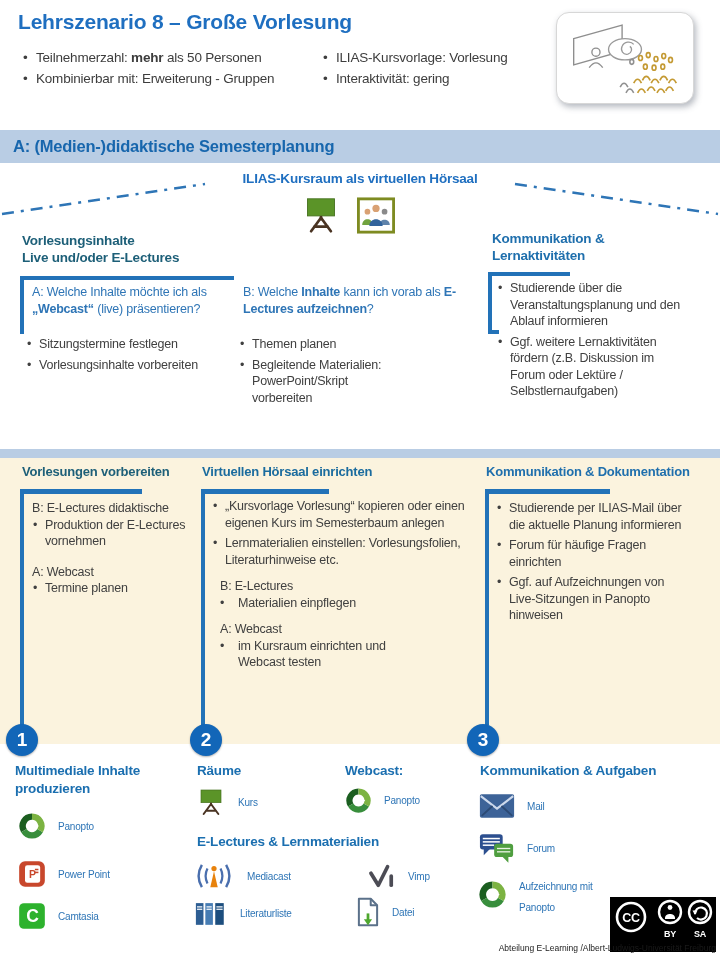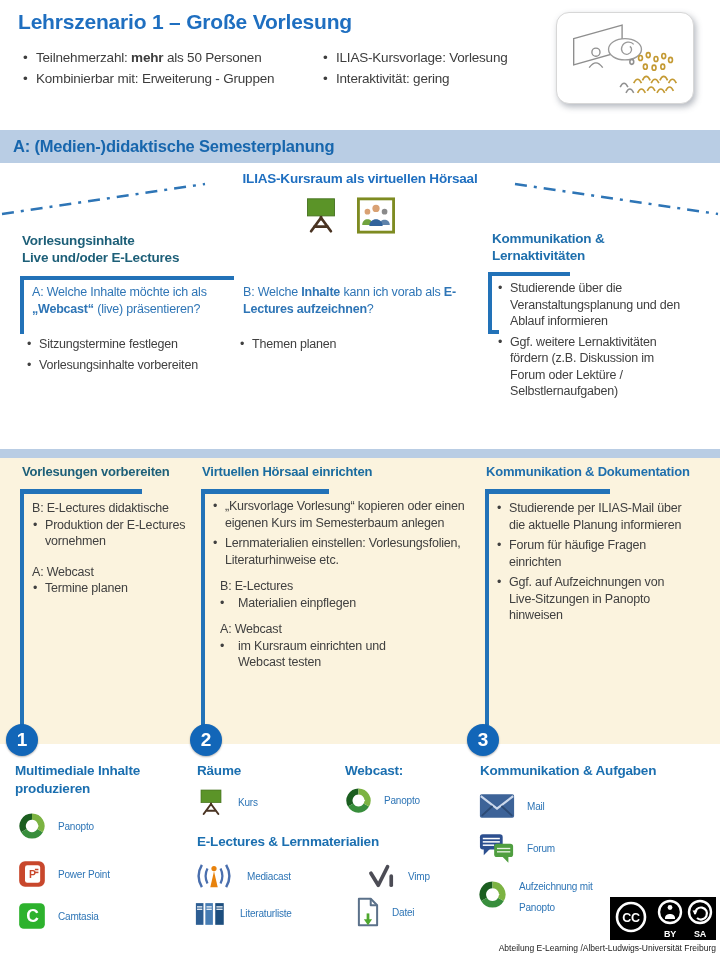--- a/index.html
+++ b/index.html
@@ -40,29 +40,29 @@
   .blts.indent li{padding-left:26px;}
   .blts.indent li::before{left:8px;}
   .circle{width:32px;height:32px;border-radius:50%;background:#1266b8;color:#fff;font-size:19px;font-weight:bold;
     text-align:center;line-height:32px;box-shadow:0 1px 2px rgba(0,0,0,.3);}
 
   
   .tool-head{font-size:13.5px;font-weight:bold;color:#1b6fb0;line-height:18px;}
   .tool-label{font-size:10px;color:#2e75b6;}
   .tool-row{display:flex;align-items:center;gap:12px;}
 
-  .cc-badge{left:610px;top:897px;width:106px;height:43px;background:#000;}
+  .cc-badge{left:610px;top:897px;width:106px;height:55px;background:#000;}
   .credit{right:4px;top:943px;font-size:8.5px;color:#1a1a1a;letter-spacing:0;}
 </style>
 </head>
 <body>
 
 <div class="page">
 
-  <div class="abs title">Lehrszenario 1 – Große Vorlesung</div>
+  <div class="abs title">Lehrszenario 8 – Große Vorlesung</div>
 
   <ul class="abs top-blts" style="left:22px;top:47px;width:300px;">
     <li><span>Teilnehmerzahl: </span><b>mehr</b><span> als 50 Personen</span></li>
     <li><span>Kombinierbar mit: Erweiterung - Gruppen</span><b></b><span></span></li>
   </ul>
 
   <ul class="abs top-blts" style="left:322px;top:47px;width:230px;">
     <li>ILIAS-Kursvorlage: Vorlesung</li>
     <li>Interaktivität: gering</li>
   </ul>
@@ -135,20 +135,21 @@
   <div class="abs bracket" style="left:20px;top:276px;width:210px;height:54px;"></div>
   <div class="abs q-blue" style="left:32px;top:284px;width:206px;"><span>A: Welche Inhalte möchte ich als </span><b>„Webcast“</b><span> (live) präsentieren?</span></div>
   <ul class="abs blts" style="left:26px;top:336px;width:212px;">
     <li>Sitzungstermine festlegen</li>
     <li>Vorlesungsinhalte vorbereiten</li>
   </ul>
 
   <div class="abs q-blue" style="left:243px;top:284px;width:226px;"><span>B: Welche </span><b>Inhalte</b><span> kann ich vorab als </span><b>E-Lectures aufzeichnen</b><span>?</span></div>
   <ul class="abs blts" style="left:239px;top:336px;width:172px;">
     <li>Themen planen</li>
+    <li>Begleitende Materialien: PowerPoint/Skript vorbereiten</li>
   </ul>
 
   <div class="abs h-blue" style="left:492px;top:230px;">
     <div>Kommunikation &amp;</div>
     <div>Lernaktivitäten</div>
   </div>
   <div class="abs bracket hook" style="left:488px;top:272px;width:78px;height:54px;"></div>
   <ul class="abs blts" style="left:497px;top:280px;width:192px;">
     <li>Studierende über die Veranstaltungsplanung und den Ablauf informieren</li>
     <li>Ggf. weitere Lernaktivitäten fördern (z.B. Diskussion im Forum oder Lektüre / Selbstlernaufgaben)</li>

